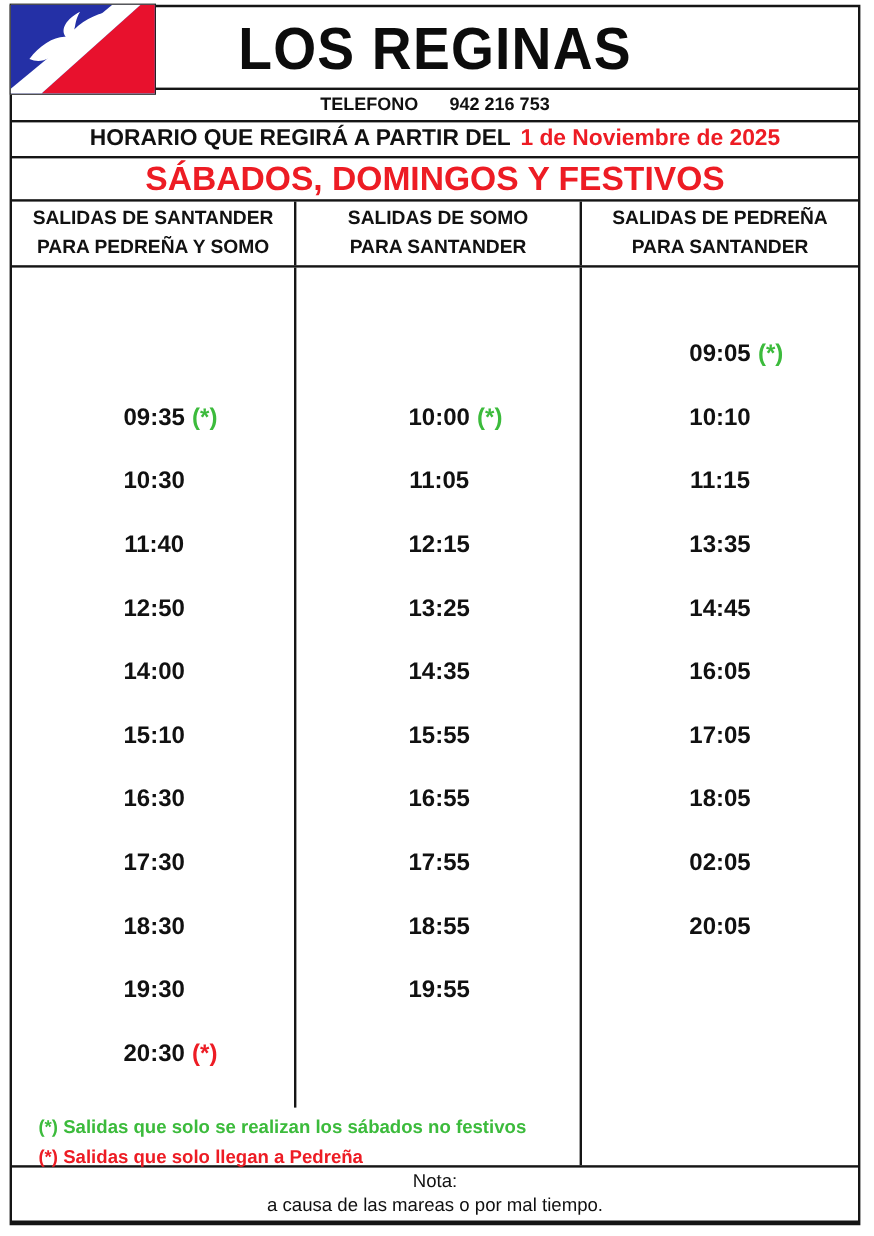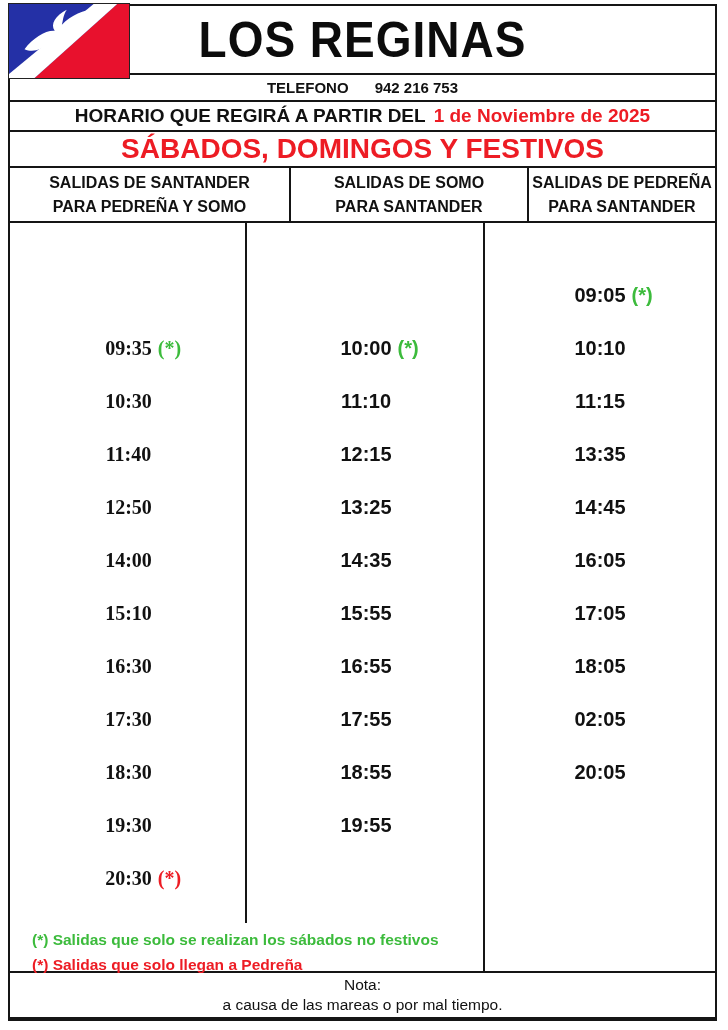--- a/index.html
+++ b/index.html
@@ -15,31 +15,31 @@
   .phone-row{height:25px;border-bottom:2px solid #151515;display:flex;align-items:center;justify-content:center;font-size:15px;font-weight:bold;}
   .phone-row .gap{display:inline-block;width:26px;}
 
   .horario-row{height:28px;border-bottom:2px solid #151515;display:flex;align-items:center;justify-content:center;font-size:19px;font-weight:bold;white-space:pre;}
   .horario-row .date{margin-left:8px;}
 
   .sabados-row{height:34px;border-bottom:2px solid #151515;display:flex;align-items:center;justify-content:center;font-size:28px;font-weight:bold;}
 
   .colheads{height:53px;border-bottom:2px solid #151515;display:flex;}
   .colhead{box-sizing:border-box;display:flex;flex-direction:column;align-items:center;justify-content:center;font-size:16px;font-weight:bold;line-height:24px;text-align:center;}
-  .colhead.c1{width:281px;border-right:2px solid #151515;}
+  .colhead.c1{width:237px;border-right:2px solid #151515;}
   .colhead.c2{width:238px;border-right:2px solid #151515;}
   .colhead.c3{flex:1;}
 
   
   .body{flex:1;position:relative;display:flex;}
   .divider{position:absolute;top:0;width:2px;background:#151515;}
   .divider.d1{left:235px;height:700px;}
   .divider.d2{left:473px;height:100%;}
   .tcol{box-sizing:border-box;padding-top:46px;}
-  .tcol.c1{width:237px;font-family:Liberation Serif, serif;}
+  .tcol.c1{width:237px;}
   .tcol.c2{width:238px;}
   .tcol.c3{flex:1;}
   .time-cell{height:53px;display:flex;align-items:center;justify-content:center;font-size:20px;font-weight:bold;}
   .time-text{position:relative;white-space:nowrap;}
   .ast{position:absolute;left:100%;top:0;margin-left:6px;font-weight:bold;}
 
   
   .footnotes{position:absolute;left:22px;top:708px;display:flex;flex-direction:column;gap:7px;font-size:15.5px;font-weight:bold;}
   .fn-green{color:var(--green);}
   .fn-red{color:var(--red);}
@@ -136,21 +136,21 @@
         <div class="time-cell">
           <span class="time-text">20:30<span class="ast red">(*)</span></span>
         </div>
       </div>
     <div class="tcol c2">
         <div class="time-cell"></div>
         <div class="time-cell">
           <span class="time-text">10:00<span class="ast green">(*)</span></span>
         </div>
         <div class="time-cell">
-          <span class="time-text">11:10</span>
+          <span class="time-text">11:05</span>
         </div>
         <div class="time-cell">
           <span class="time-text">12:15</span>
         </div>
         <div class="time-cell">
           <span class="time-text">13:25</span>
         </div>
         <div class="time-cell">
           <span class="time-text">14:35</span>
         </div>

